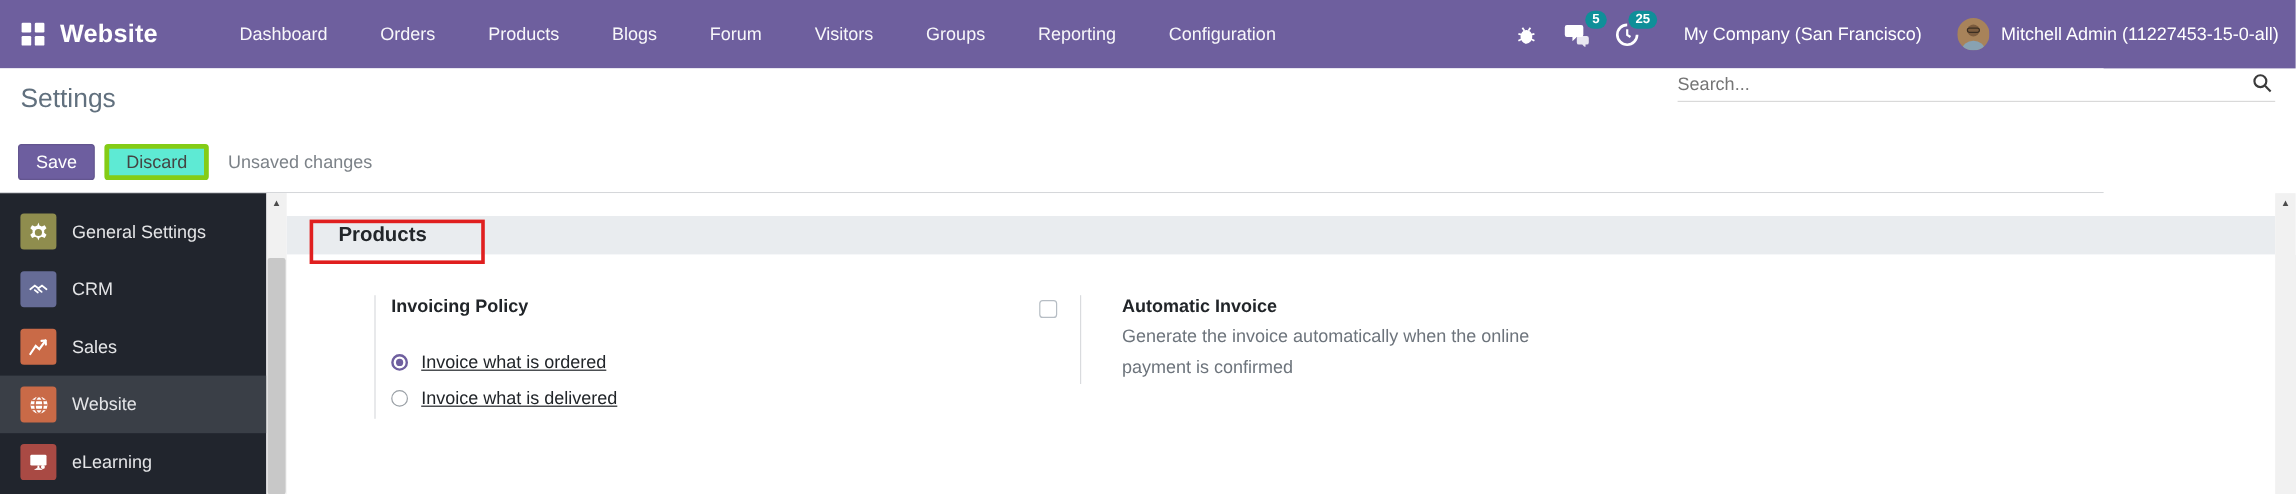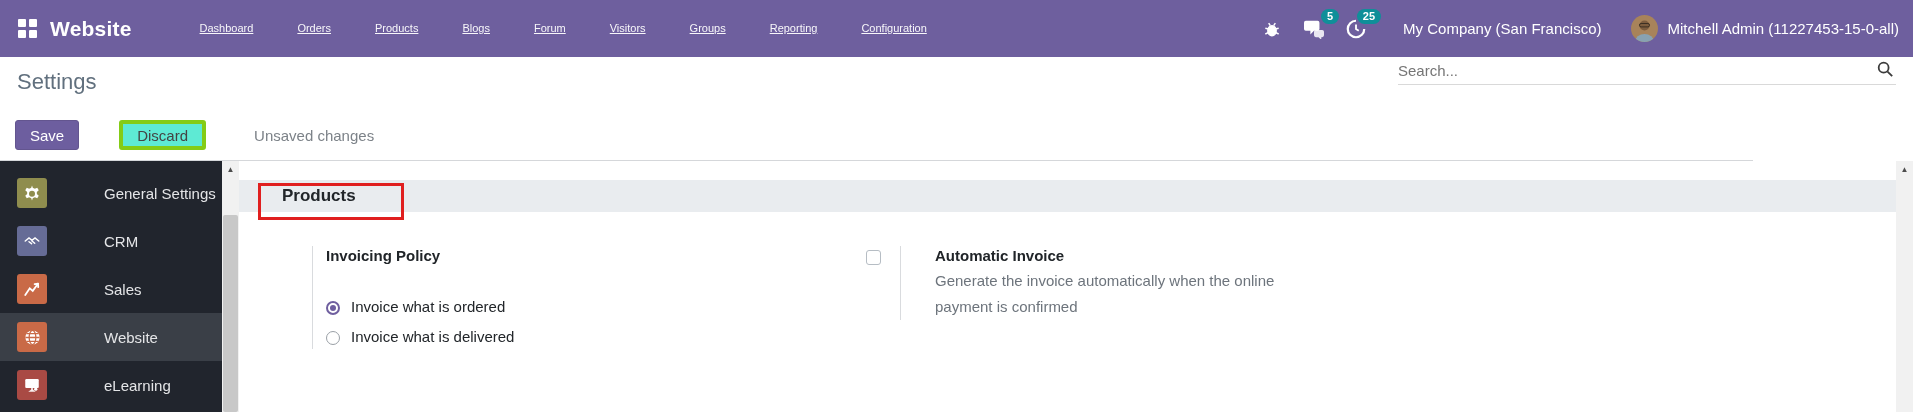--- a/index.html
+++ b/index.html
@@ -7,55 +7,55 @@
               font-family:"Liberation Sans", sans-serif; font-size:15px; color:#212529; }
 
   
   .navbar { position:absolute; left:0; top:0; width:1913px; height:57px;
             background:#6e5f9e; display:flex; align-items:center; color:#fff; }
   .apps-grid { width:20px; height:20px; margin-left:18px; display:grid;
                grid-template-columns:8px 8px; grid-template-rows:8px 8px; gap:3px; cursor:pointer; }
   .apps-grid span { background:#fff; border-radius:1px; }
   .brand { font-size:21px; font-weight:bold; margin-left:12px; letter-spacing:.2px; cursor:pointer; }
   .nav-menu { display:flex; margin-left:46px; }
-  .nav-item { padding:0 22px; line-height:57px; font-size:11px; color:rgba(255,255,255,.95);
-              cursor:pointer; white-space:nowrap;text-decoration:underline; }
+  .nav-item { padding:0 22px; line-height:57px; font-size:15px; color:rgba(255,255,255,.95);
+              cursor:pointer; white-space:nowrap; }
   .nav-right { margin-left:auto; display:flex; align-items:center; }
   .nav-ico { position:relative; width:26px; height:26px; margin-left:16px; display:flex;
              align-items:center; justify-content:center; cursor:pointer; }
   .badge { position:absolute; top:-7px; right:-12px; background:#0f8f99; color:#fff;
            font-size:11px; font-weight:bold; border-radius:9px; padding:1px 6px; line-height:13px; }
   .nav-company { margin-left:34px; cursor:pointer; }
   .avatar { width:27px; height:27px; border-radius:50%; overflow:hidden; margin-left:30px;
             flex:0 0 auto; cursor:pointer; }
   .nav-user { margin-left:9px; margin-right:14px; cursor:pointer; white-space:nowrap; }
 
   
   .control-panel { position:absolute; left:0; top:57px; width:1753px; height:104px;
                    background:#fff; border-bottom:1px solid #d5d7da; }
   .page-title { position:absolute; left:17px; top:12px; font-size:22px; color:#61707e; }
-  .btn-row { position:absolute; left:15px; top:63px; display:flex; align-items:center;gap:32px; }
+  .btn-row { position:absolute; left:15px; top:63px; display:flex; align-items:center; }
   .btn { height:30px; padding:0 14px; font-size:15px; border-radius:3px; cursor:pointer;
          display:flex; align-items:center; }
   .btn-save { background:#6d5e9f; color:#fff; border:1px solid #63558f; }
   .btn-discard { background:#5eead4; color:#444; border:4px solid #84cc16; margin-left:8px; }
   .unsaved { margin-left:16px; color:#7c8288; }
   .search-box { position:absolute; left:1398px; top:0px; width:498px; height:28px;
                 border-bottom:1px solid #d9d9d9; display:flex; align-items:center; }
   .search-box input { flex:1; border:none; outline:none; font-size:15px; color:#555;
                       font-family:"Liberation Sans",sans-serif; background:transparent; }
   .search-box input::placeholder { color:#757575; }
   .search-glass { flex:0 0 auto; cursor:pointer; margin-right:2px; }
 
   
   .content { position:absolute; left:0; top:161px; width:1913px; height:251px; }
 
   .sidebar { position:absolute; left:0; top:0; width:222px; height:251px;
              background:#21252d; padding-top:8px; }
-  .side-row { height:48px; display:flex; align-items:center; padding-left:17px; cursor:pointer;gap:44px; }
+  .side-row { height:48px; display:flex; align-items:center; padding-left:17px; cursor:pointer; }
   .side-row.selected { background:#3a3f47; }
   .tile { width:30px; height:30px; border-radius:3px; display:flex; align-items:center;
           justify-content:center; flex:0 0 auto; }
   .tile-gs { background:#8f8d4e; } .tile-crm { background:#666c96; }
   .tile-sales { background:#c96a47; } .tile-web { background:#c96a47; }
   .tile-el { background:#a94a44; }
   .side-label { color:#e4e5e7; margin-left:13px; }
 
   .scrollbar { position:absolute; top:0; width:17px; height:251px; background:#f1f1f1; }
   .sb-left { left:222px; } .sb-right { left:1896px; }
@@ -78,21 +78,21 @@
   .box-autoinv .left-pane { width:34px; }
   .checkbox { width:15px; height:15px; border:1px solid #b6bdc4; border-radius:3px;
               background:#fff; margin-top:4px; cursor:pointer; }
   .right-pane { border-left:1px solid #d9dbde; flex:1; }
   .box-policy .right-pane { padding-left:13px; }
   .box-autoinv .right-pane { padding-left:34px; }
   .setting-title { font-weight:bold; font-size:15px; line-height:20px; cursor:pointer; }
   .setting-desc { color:#6d747c; line-height:26px; margin-top:2px; }
   .box-autoinv .setting-desc { max-width:430px; }
   .radio-group { margin-top:23px; }
-  .radio-row { display:flex; align-items:flex-end; height:26px; margin-bottom:4px; cursor:pointer; }
+  .radio-row { display:flex; align-items:center; height:26px; margin-bottom:4px; cursor:pointer;text-decoration:underline; }
   .radio { width:14px; height:14px; border-radius:50%; flex:0 0 auto; position:relative; }
   .radio.on { border:2px solid #6f5f9f; }
   .radio.on::after { content:""; position:absolute; left:2px; top:2px; width:6px; height:6px;
                      border-radius:50%; background:#6f5f9f; }
   .radio.off { border:1.5px solid #9aa0a6; }
   .radio-label { margin-left:11px; }
 </style>
 </head>
 <body>
 

